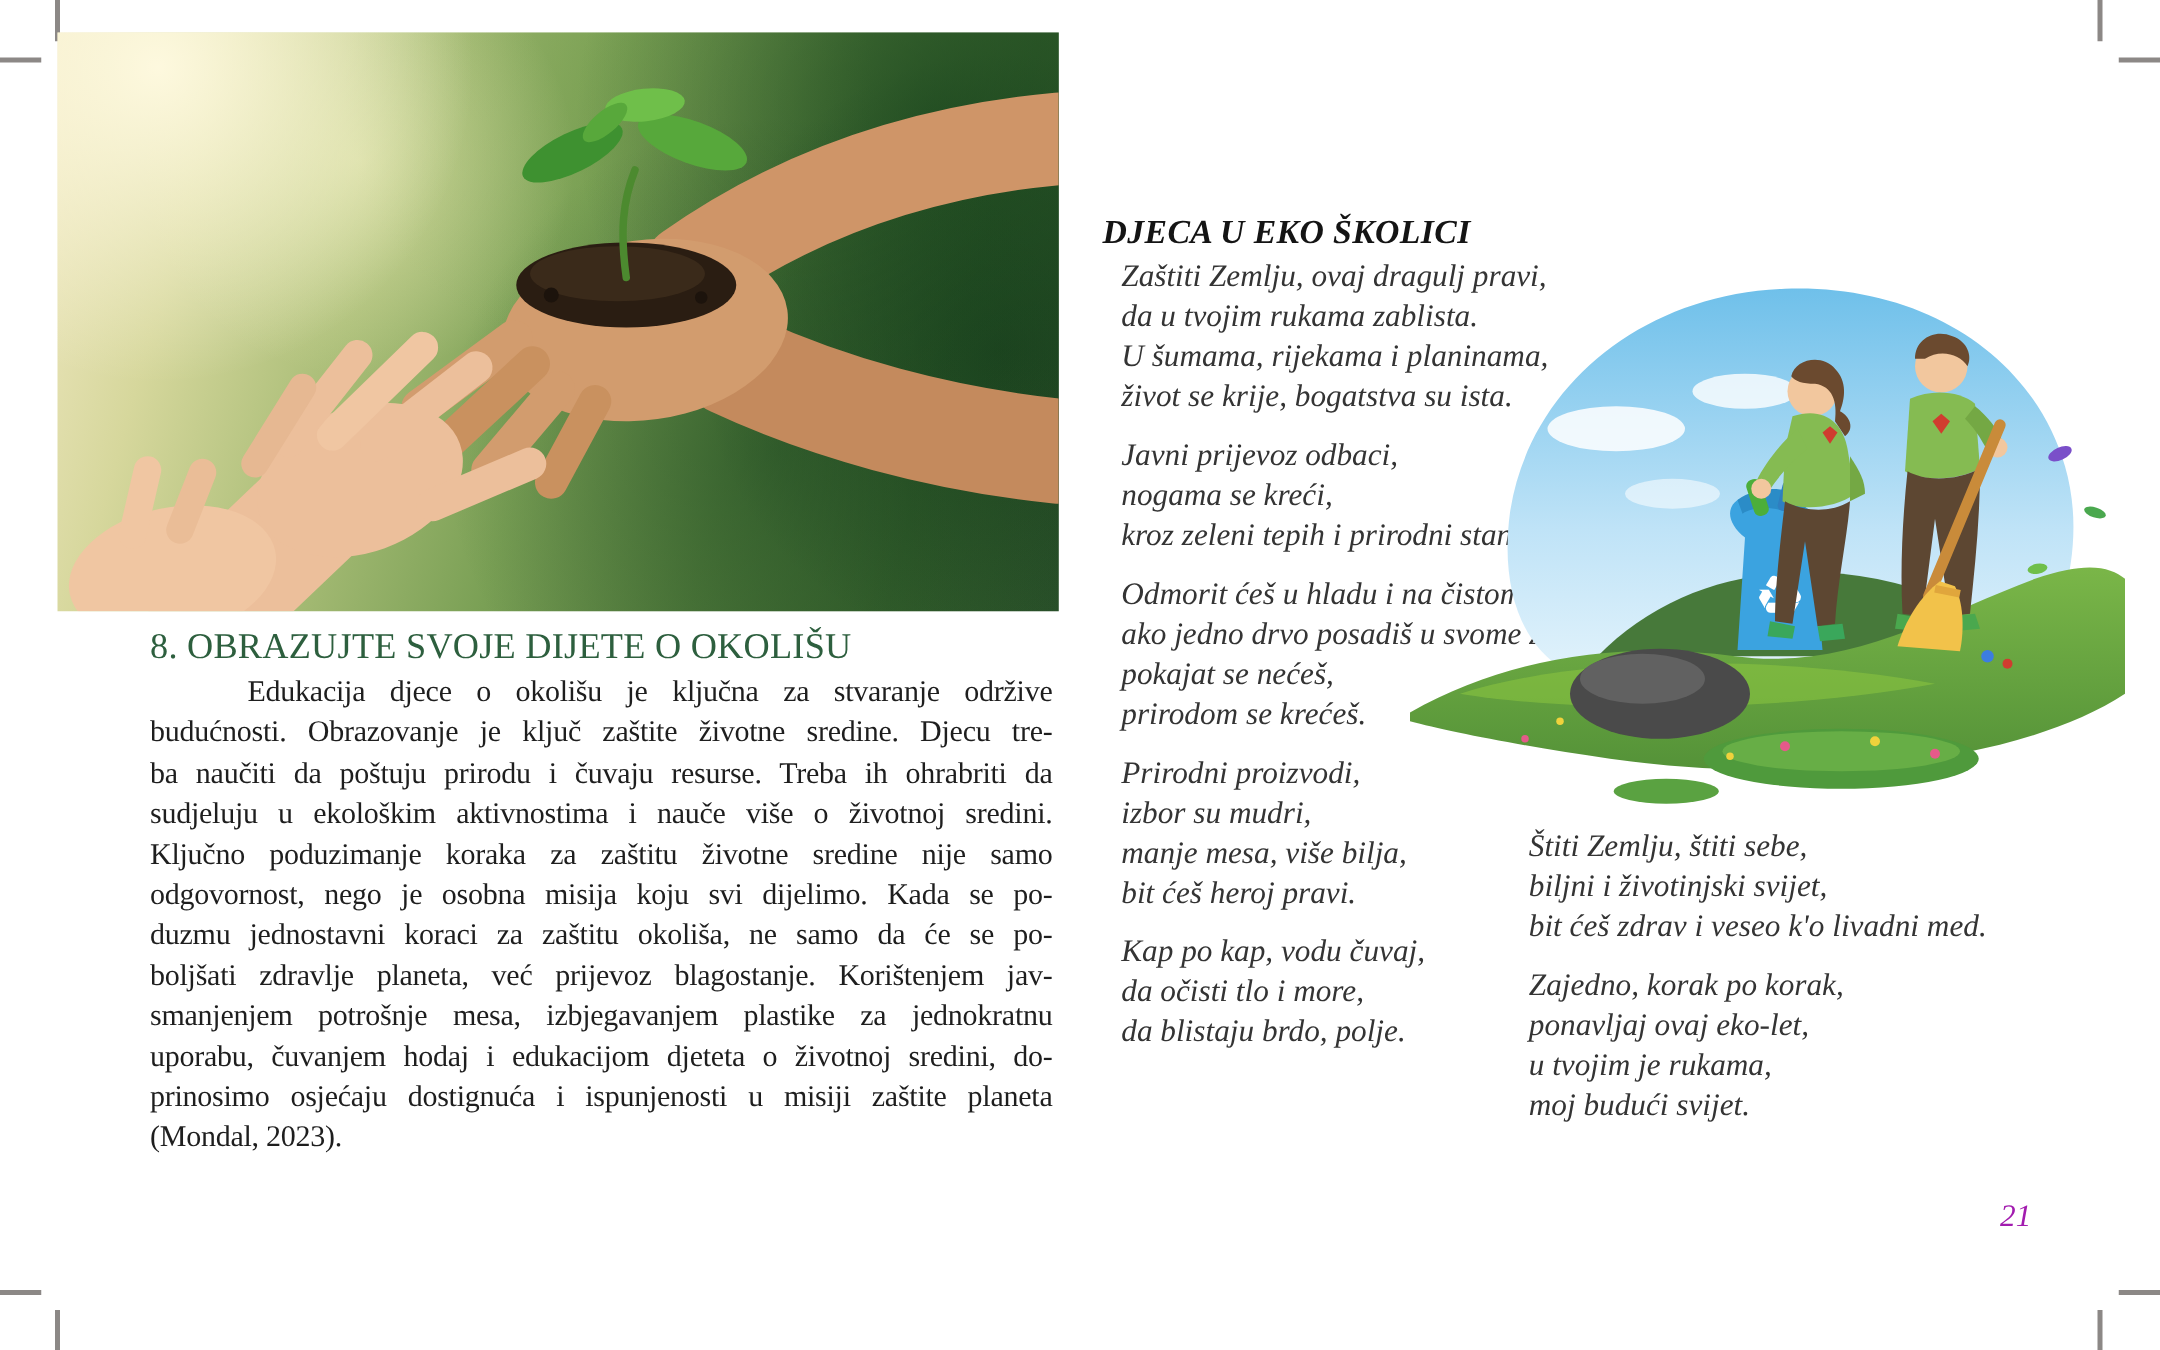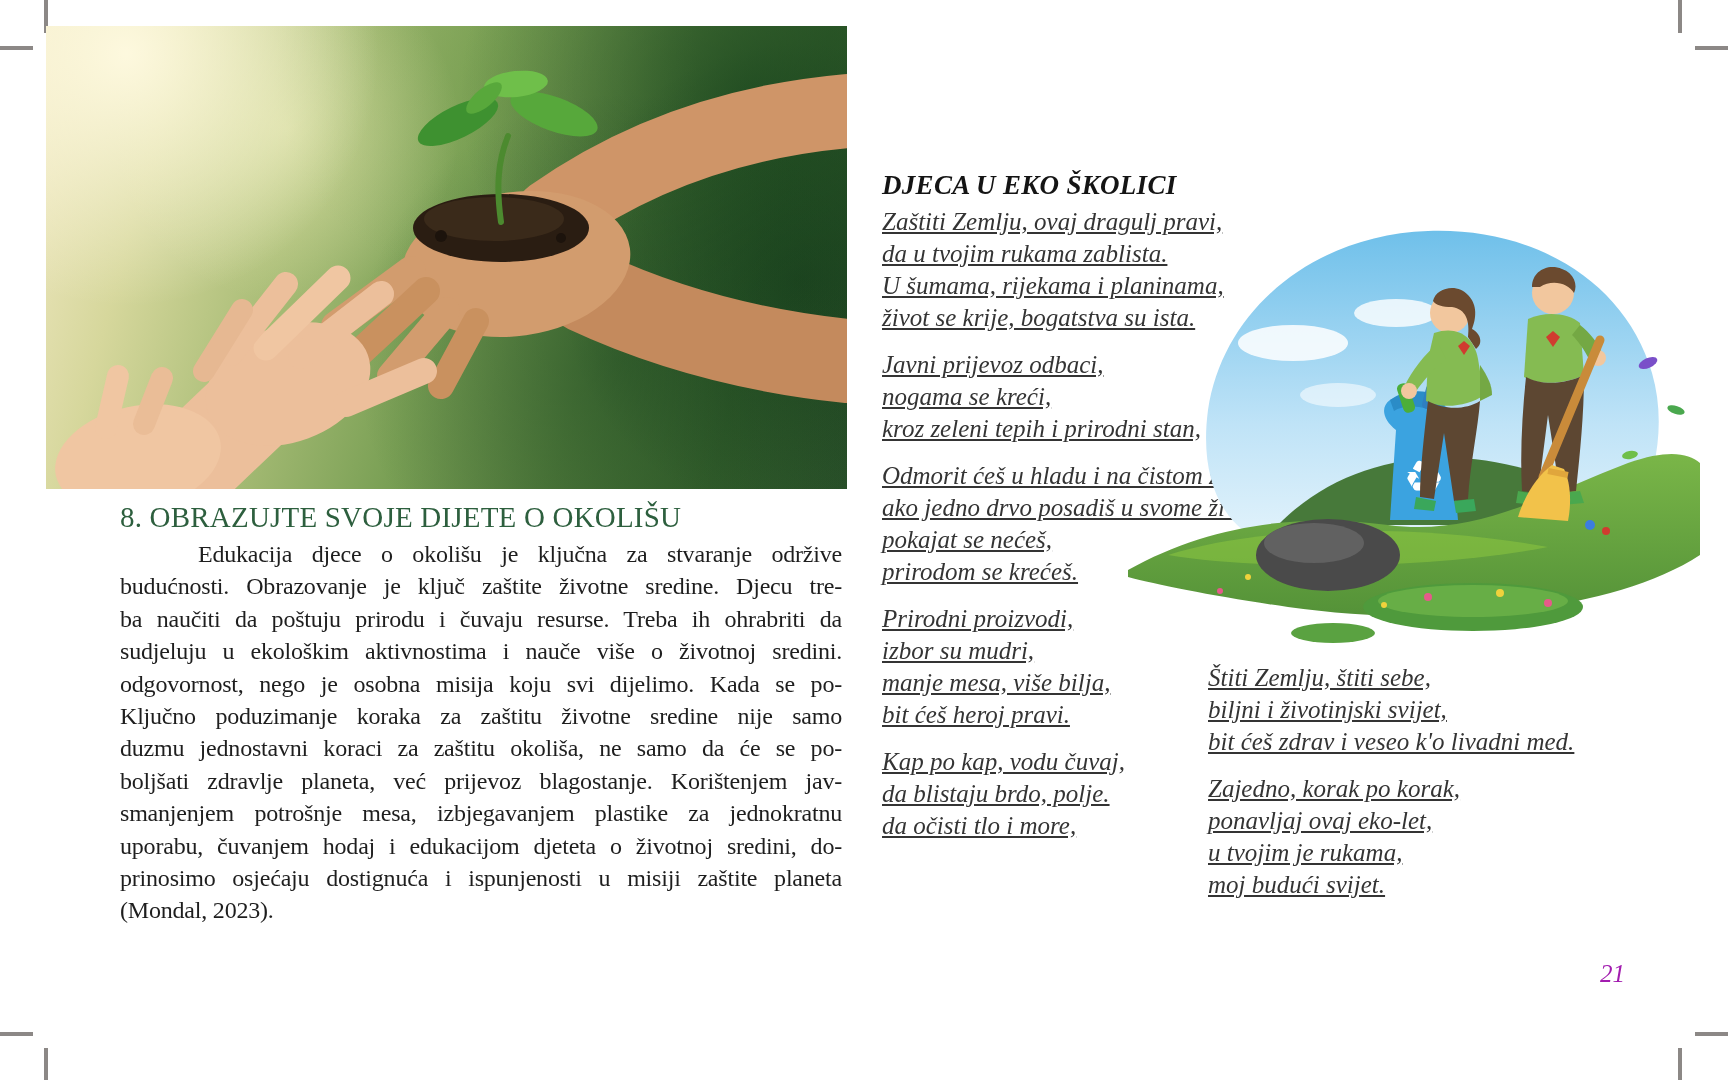--- a/index.html
+++ b/index.html
@@ -43,21 +43,21 @@
   .body-line.first{text-indent:78px;}
   .body-line.last{text-align-last:left;}
   
   .poem-title{
     position:absolute;left:882px;top:170px;
     font-size:27px;font-weight:bold;font-style:italic;color:#141414;letter-spacing:.3px;white-space:nowrap;
   }
   .poem-col{position:absolute;font-style:italic;font-size:25px;line-height:32px;color:#343434;}
   .poem-col-left{left:882px;top:206px;width:430px;}
   .poem-col-right{left:1208px;top:662px;width:460px;}
-  .stanza{margin:0 0 15px 0;text-decoration:underline;}
+  .stanza{margin:0 0 15px 15px;}
   .poem-line{white-space:nowrap;}
   
   .illustration{position:absolute;left:1128px;top:225px;width:572px;height:420px;}
   
   .pagenum{
     position:absolute;left:1600px;top:960px;width:60px;
     font-size:25px;font-style:italic;color:#a21caf;text-align:left;
   }
 </style>
 </head>
@@ -111,22 +111,22 @@
     </svg>
   </div>
 
   <div class="headline">8. OBRAZUJTE SVOJE DIJETE O OKOLIŠU</div>
 
   <div class="bodytext">
     <div class="body-line first">Edukacija djece o okolišu je ključna za stvaranje održive</div>
     <div class="body-line">budućnosti. Obrazovanje je ključ zaštite životne sredine. Djecu tre-</div>
     <div class="body-line">ba naučiti da poštuju prirodu i čuvaju resurse. Treba ih ohrabriti da</div>
     <div class="body-line">sudjeluju u ekološkim aktivnostima i nauče više o životnoj sredini.</div>
+    <div class="body-line">Ključno poduzimanje koraka za zaštitu životne sredine nije samo</div>
     <div class="body-line">odgovornost, nego je osobna misija koju svi dijelimo. Kada se po-</div>
-    <div class="body-line">Ključno poduzimanje koraka za zaštitu životne sredine nije samo</div>
     <div class="body-line">duzmu jednostavni koraci za zaštitu okoliša, ne samo da će se po-</div>
     <div class="body-line">boljšati zdravlje planeta, već prijevoz blagostanje. Korištenjem jav-</div>
     <div class="body-line">smanjenjem potrošnje mesa, izbjegavanjem plastike za jednokratnu</div>
     <div class="body-line">uporabu, čuvanjem hodaj i edukacijom djeteta o životnoj sredini, do-</div>
     <div class="body-line">prinosimo osjećaju dostignuća i ispunjenosti u misiji zaštite planeta</div>
     <div class="body-line last">(Mondal, 2023).</div>
   </div>
 
   <div class="poem-title">DJECA U EKO ŠKOLICI</div>
 
@@ -149,22 +149,22 @@
       <div class="poem-line">prirodom se krećeš.</div>
     </div>
     <div class="stanza">
       <div class="poem-line">Prirodni proizvodi,</div>
       <div class="poem-line">izbor su mudri,</div>
       <div class="poem-line">manje mesa, više bilja,</div>
       <div class="poem-line">bit ćeš heroj pravi.</div>
     </div>
     <div class="stanza">
       <div class="poem-line">Kap po kap, vodu čuvaj,</div>
+      <div class="poem-line">da očisti tlo i more,</div>
       <div class="poem-line">da blistaju brdo, polje.</div>
-      <div class="poem-line">da očisti tlo i more,</div>
     </div>
   </div>
 
   <div class="poem-col poem-col-right">
     <div class="stanza">
       <div class="poem-line">Štiti Zemlju, štiti sebe,</div>
       <div class="poem-line">biljni i životinjski svijet,</div>
       <div class="poem-line">bit ćeš zdrav i veseo k'o livadni med.</div>
     </div>
     <div class="stanza">

